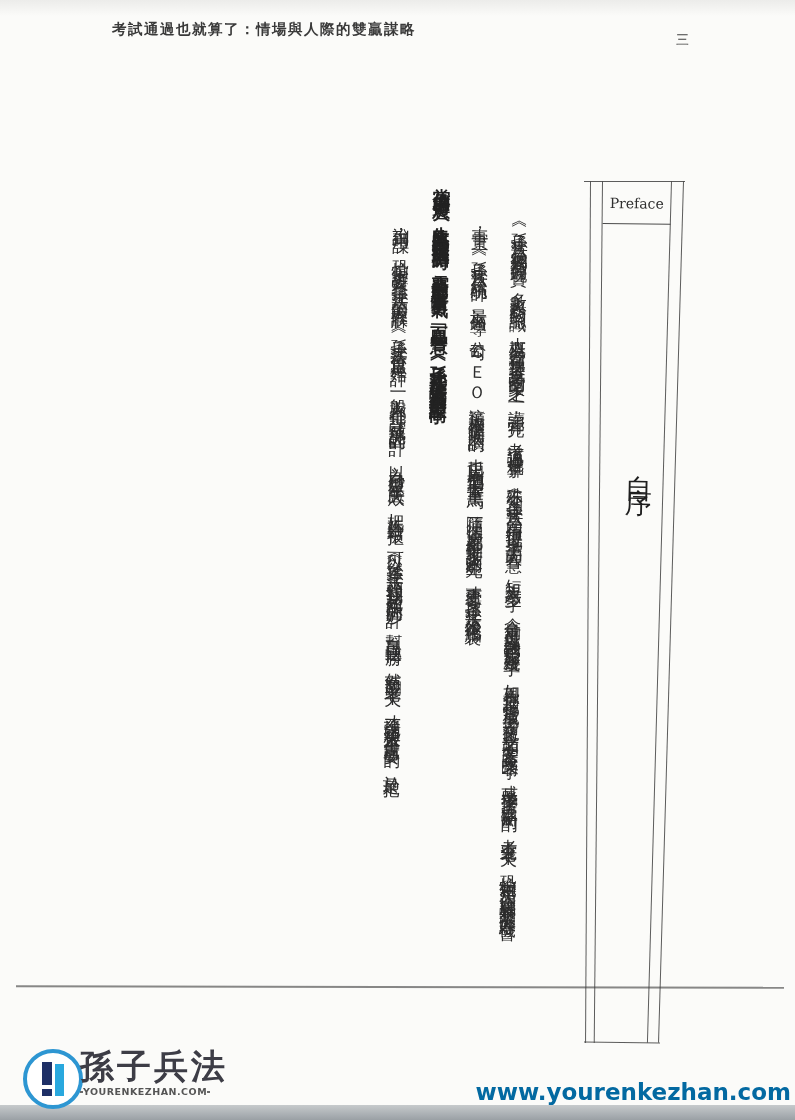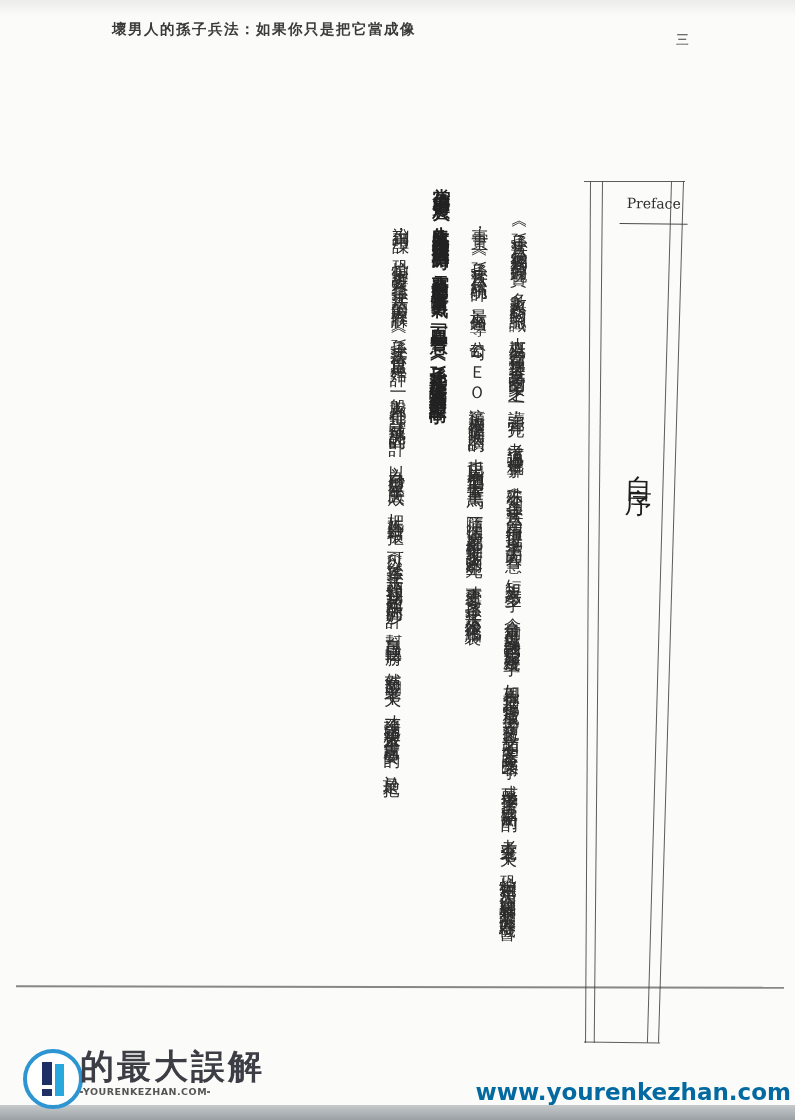--- a/index.html
+++ b/index.html
@@ -37,21 +37,21 @@
   .vline.l2{left:602px;transform:rotate(.55deg);}
   .vline.l3{left:671px;transform:rotate(1.6deg);}
   .vline.l4{left:683px;transform:rotate(1.66deg);}
   .hline-top{position:absolute;left:584px;top:181px;width:101px;height:1.4px;
     background:#4a4a4a;z-index:2;opacity:.9;}
   .hline-bottom{position:absolute;left:584px;top:1042px;width:76px;height:1.4px;
     background:#4a4a4a;z-index:2;opacity:.9;transform:rotate(.8deg);}
   .preface-label{position:absolute;left:603px;top:182px;width:68px;height:41px;
     border-bottom:1.4px solid #4a4a4a;z-index:2;
     display:flex;align-items:center;justify-content:center;
-    font-size:14px;color:#2f2f2f;transform:rotate(.6deg);transform-origin:0 0;margin-left:17px;}
+    font-size:14px;color:#2f2f2f;transform:rotate(.6deg);transform-origin:0 0;}
   .preface-title{position:absolute;left:621px;top:454px;z-index:2;
     writing-mode:vertical-rl;font-size:27px;letter-spacing:13px;color:#1f1f1f;
     transform:rotate(1.2deg);}
   
   .wm-logo-circle{position:absolute;left:23px;top:1049px;width:52px;height:52px;
     border:4px solid #2d96d2;border-radius:50%;background:#fff;z-index:6;}
   .wm-bar-navy{position:absolute;left:15px;top:9px;width:10px;height:23px;background:#1e2f66;}
   .wm-dot-navy{position:absolute;left:15px;top:36px;width:10px;height:7px;background:#1e2f66;}
   .wm-bar-sky{position:absolute;left:28px;top:11px;width:9px;height:32px;background:#29a8de;}
   .wm-brand{position:absolute;left:80px;top:1044px;z-index:6;
@@ -64,21 +64,21 @@
     font-size:9.5px;font-weight:700;color:#555;letter-spacing:.5px;white-space:nowrap;}
   .wm-url{position:absolute;right:4px;top:1079px;z-index:6;
     font-family:"DejaVu Sans","Liberation Sans",sans-serif;
     font-size:23px;font-weight:800;color:#0369a1;letter-spacing:0;}
 </style>
 </head>
 <body>
 
 <div class="scan-top"></div>
 
-<div class="header-title">壞男人的孫子兵法：如果你只是把它當成像</div>
+<div class="header-title">考試通過也就算了：情場與人際的雙贏謀略</div>
 <div class="page-number">三</div>
 
 <div class="vline l1"></div>
 <div class="vline l2"></div>
 <div class="vline l3"></div>
 <div class="vline l4"></div>
 <div class="hline-top"></div>
 <div class="hline-bottom"></div>
 <div class="preface-label">Preface</div>
 <div class="preface-title">自序</div>
@@ -90,21 +90,21 @@
   <p class="indent">說到用謀，恐怕是許多人對《孫子兵法》的最大誤解。《孫子兵法》首篇是〈始計〉，一般人都把「計」當成詭計的「計」，以為自己做生意失敗、把妹告白被拒，可以從《孫子兵法》裡頭找到起死回生的妙計，幫自己逆轉勝。然而翻了老半天，才發現裡頭根本不是自己要的，於是把</p>
 </div>
 
 <div class="fold-line"></div>
 
 <div class="wm-logo-circle">
   <div class="wm-bar-navy"></div>
   <div class="wm-dot-navy"></div>
   <div class="wm-bar-sky"></div>
 </div>
-<div class="wm-brand">的最大誤解</div>
+<div class="wm-brand">孫子兵法</div>
 <div class="wm-subrow">
   <span class="dash"></span>
   <span class="wm-subtext">YOURENKEZHAN.COM</span>
   <span class="dash"></span>
 </div>
 <div class="wm-url">www.yourenkezhan.com</div>
 
 <div class="scan-bottom-strip"></div>
 
 </body></html>

